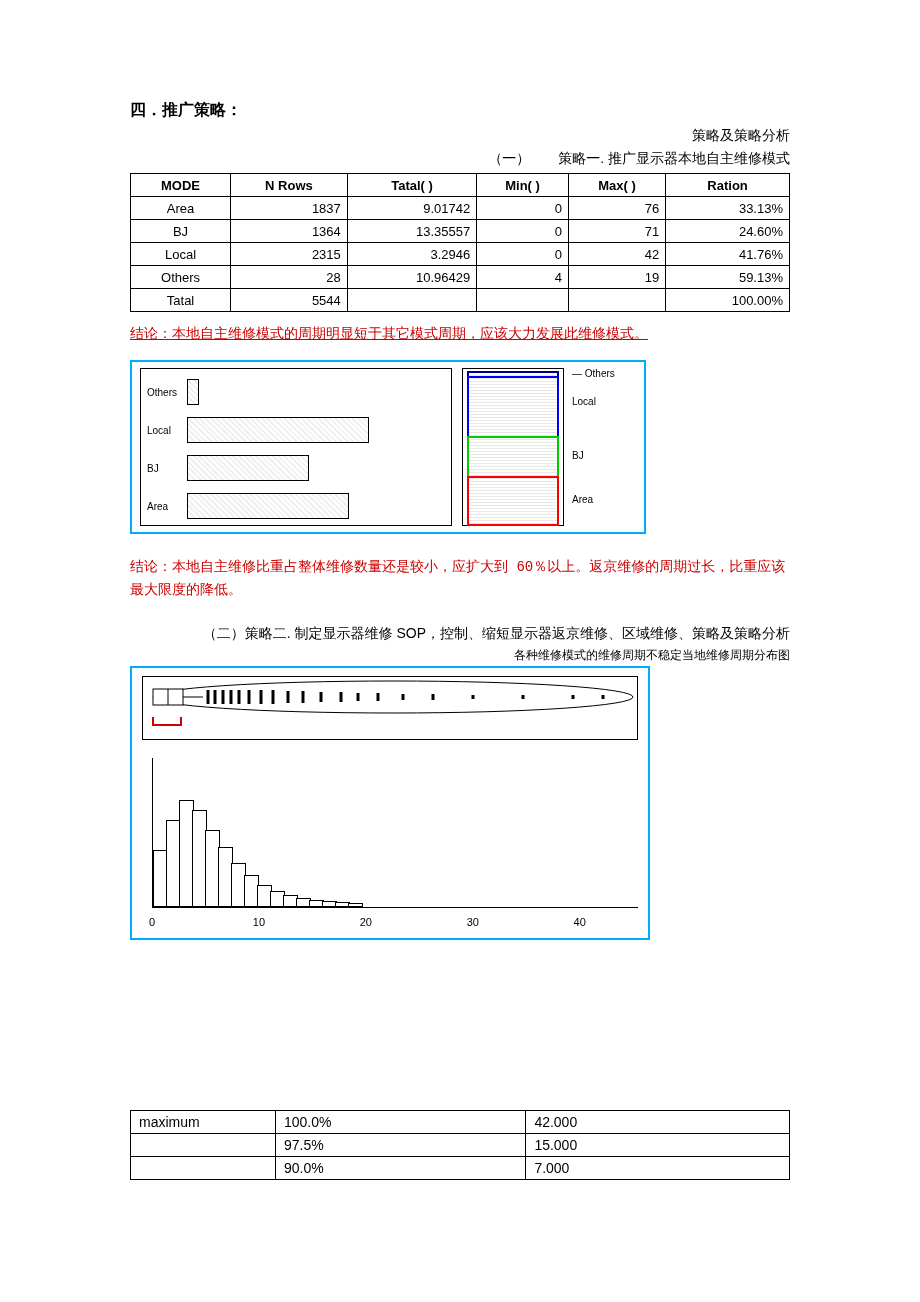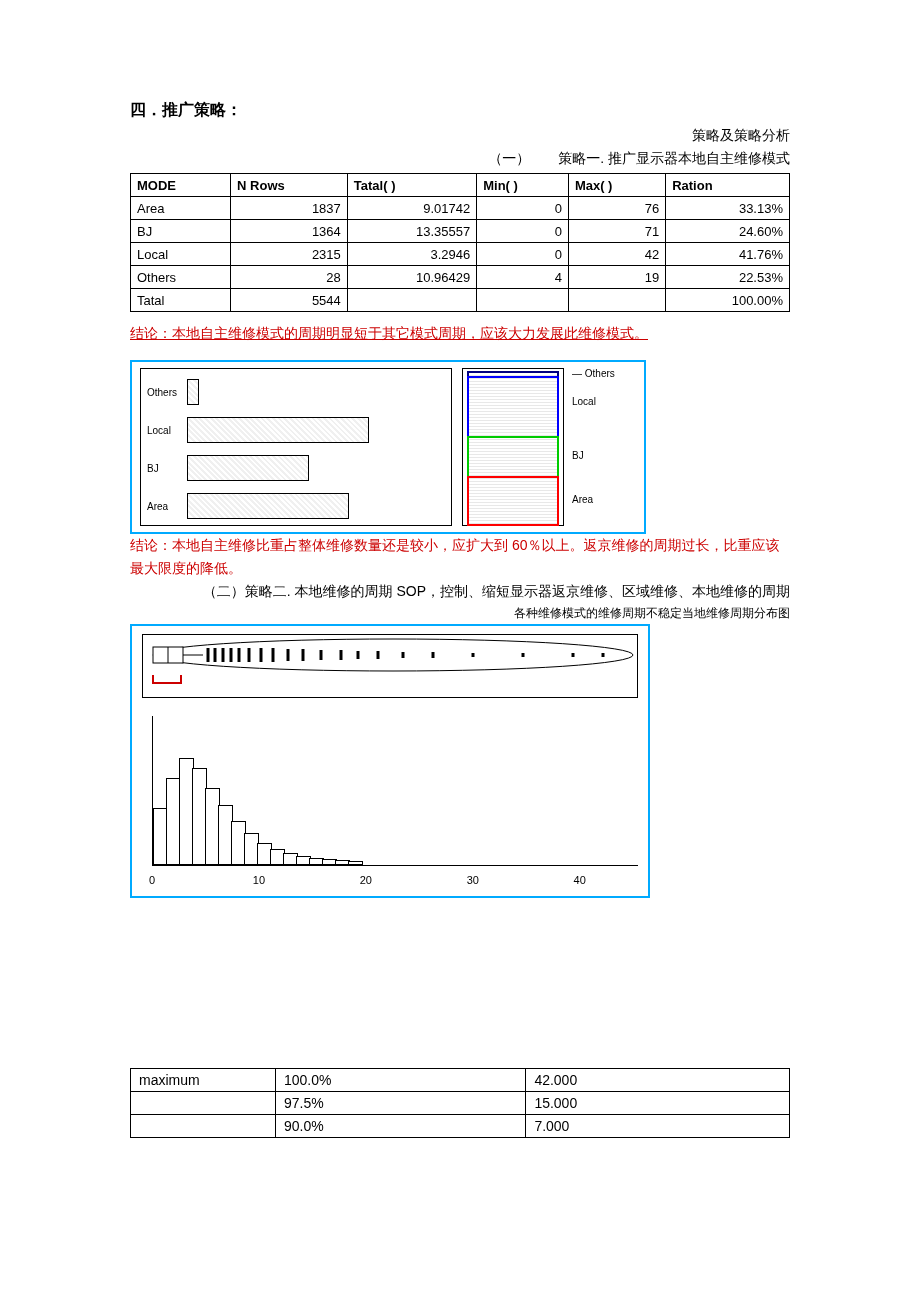--- a/index.html
+++ b/index.html
@@ -24,34 +24,35 @@
   table.data-table {
     border-collapse: collapse;
     width: 100%;
     margin: 4px 0 10px 0;
     font-family: Arial, sans-serif;
     font-size: 13px;
   }
   table.data-table th, table.data-table td {
     border: 1px solid #000;
     padding: 2px 6px;
-    text-align: left;
+    text-align: center;
     height: 18px;
   }
   table.data-table td.num { text-align: right; }
   .red-underline {
     color: #c00;
     text-decoration: underline;
     margin: 8px 0 16px 0;
     line-height: 1.6;
   }
   .red-text {
     color: #c00;
-    margin: 0 0;
+    margin: 22px 0;
     line-height: 1.6;
+    font-family: Liberation Mono, monospace;
   }
   .chart1-box {
     border: 2px solid #00aaff;
     width: 512px;
     height: 170px;
     position: relative;
     background: #fff;
     font-size: 10px;
     font-family: Arial, sans-serif;
   }
@@ -186,21 +187,21 @@
     <td class="num">0</td>
     <td class="num">42</td>
     <td class="num">41.76%</td>
   </tr>
   <tr>
     <td>Others</td>
     <td class="num">28</td>
     <td class="num">10.96429</td>
     <td class="num">4</td>
     <td class="num">19</td>
-    <td class="num">22.53%</td>
+    <td class="num">59.13%</td>
   </tr>
   <tr>
     <td>Tatal</td>
     <td class="num">5544</td>
     <td></td>
     <td></td>
     <td></td>
     <td class="num">100.00%</td>
   </tr>
 </tbody>
@@ -236,21 +237,21 @@
   <div class="chart1-rlabels">
     <div style="top:0px;">— <span>Others</span></div>
     <div style="top:28px;">Local</div>
     <div style="top:82px;">BJ</div>
     <div style="top:126px;">Area</div>
   </div>
 </div>
 
 <div class="red-text">结论：本地自主维修比重占整体维修数量还是较小，应扩大到 60％以上。返京维修的周期过长，比重应该最大限度的降低。</div>
 
-<div class="para">（二）策略二. 本地维修的周期 SOP，控制、缩短显示器返京维修、区域维修、本地维修的周期</div>
+<div class="para">（二）策略二. 制定显示器维修 SOP，控制、缩短显示器返京维修、区域维修、策略及策略分析</div>
 <div class="para" style="font-size:12px;">各种维修模式的维修周期不稳定当地维修周期分布图</div>
 
 <div class="chart2-container">
   <div class="chart2-boxplot">
     <svg width="100%" height="100%" viewBox="0 0 494 62">
       <ellipse cx="250" cy="20" rx="240" ry="16" fill="none" stroke="#000" stroke-width="1"></ellipse>
       <rect x="10" y="12" width="30" height="16" fill="#fff" stroke="#000"></rect>
       <line x1="25" y1="12" x2="25" y2="28" stroke="#000"></line>
       <line x1="40" y1="20" x2="60" y2="20" stroke="#000"></line>
       <g stroke="#000" stroke-width="3">

